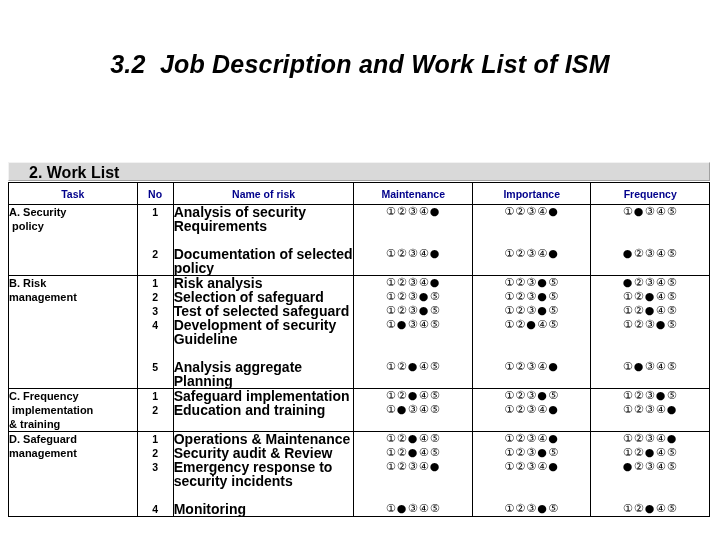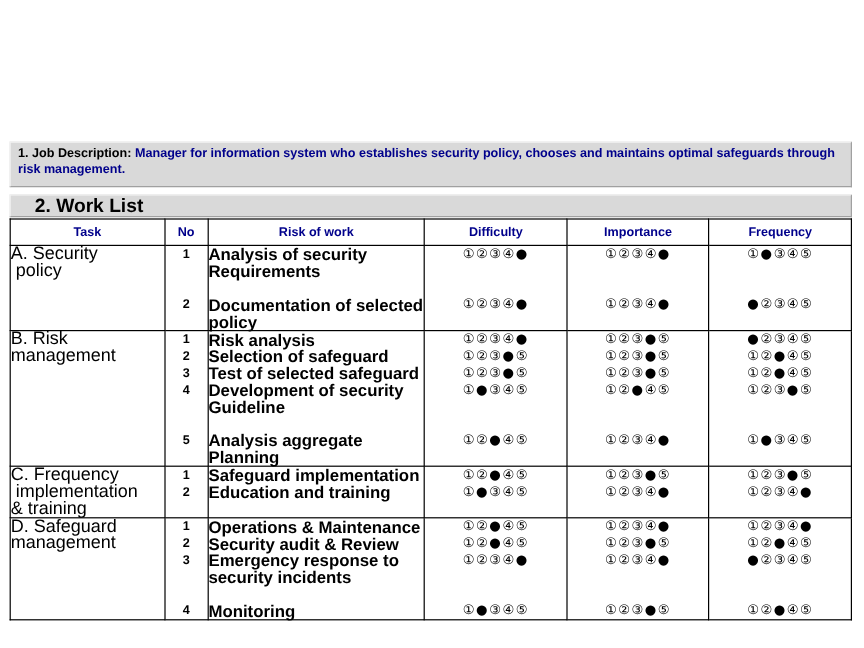--- a/index.html
+++ b/index.html
@@ -57,21 +57,21 @@
     text-align:center;vertical-align:middle;
     color:#00008b;
   }
   th.hdr-dark{color:#000000;}
 
   .col-task{width:128px;}
   .col-no{width:36px;}
   .col-name{width:180px;}
   .col-rate{width:118px;}
 
-  td.c-task{padding:5px 0 6px 10px;font-size:15px;font-weight:normal;color:#000;line-height:14px;}
+  td.c-task{padding:5px 0 6px 10px;font-size:11px;font-weight:bold;color:#000;line-height:14px;}
   td.c-no{padding:5px 0 6px 0;font-size:10.5px;font-weight:bold;color:#000;text-align:center;line-height:14px;}
   td.c-name{padding:5px 6px 6px 8px;font-size:14px;font-weight:bold;color:#000;line-height:14px;}
   td.c-rate{padding:5px 0 6px 0;text-align:center;font-style:italic;}
 
   .task-line{white-space:pre;}
   .no-line{height:14px;}
   .no-line.blank{visibility:hidden;}
   .name-line{white-space:pre-wrap;}
 
   .rate-row{
@@ -84,47 +84,42 @@
     font-family:"DejaVu Sans",sans-serif;
   }
   .rate-row.spacer{visibility:hidden;}
   .pip{display:inline-block;width:11px;text-align:center;}
 </style>
 </head>
 <body>
 
 <div class="slide">
 
-
-  <div class="banner" id="desc-banner">
-    <div class="desc-line">
-      <span class="desc-label">1. Job Description:</span>
-      <span>Manager for information system who establishes security policy, chooses and maintains optimal safeguards through risk management.</span>
-    </div>
-  </div>
+  <div class="title">3.2  Job Description and Work List of ISM</div>
+
 
   <div class="banner" id="worklist-banner">
     <div class="worklist-label">2. Work List</div>
   </div>
 
   <table class="worklist">
     <colgroup>
       <col class="col-task">
         <col class="col-no">
         <col class="col-name">
       <col class="col-rate">
         <col class="col-rate">
         <col class="col-rate">
     </colgroup>
     <thead>
       <tr>
         <th class="hdr-dark">Task</th>
         <th class="hdr-dark">No</th>
-        <th class="hdr-dark">Risk of work</th>
-        <th>Difficulty</th>
+        <th class="hdr-dark">Name of risk</th>
+        <th>Maintenance</th>
         <th>Importance</th>
         <th>Frequency</th>
       </tr>
     </thead>
     <tbody id="table-body">
         <tr>
           <td class="c-task">
             <div class="task-line">A. Security</div>
             <div class="task-line"> policy</div>
           </td>

